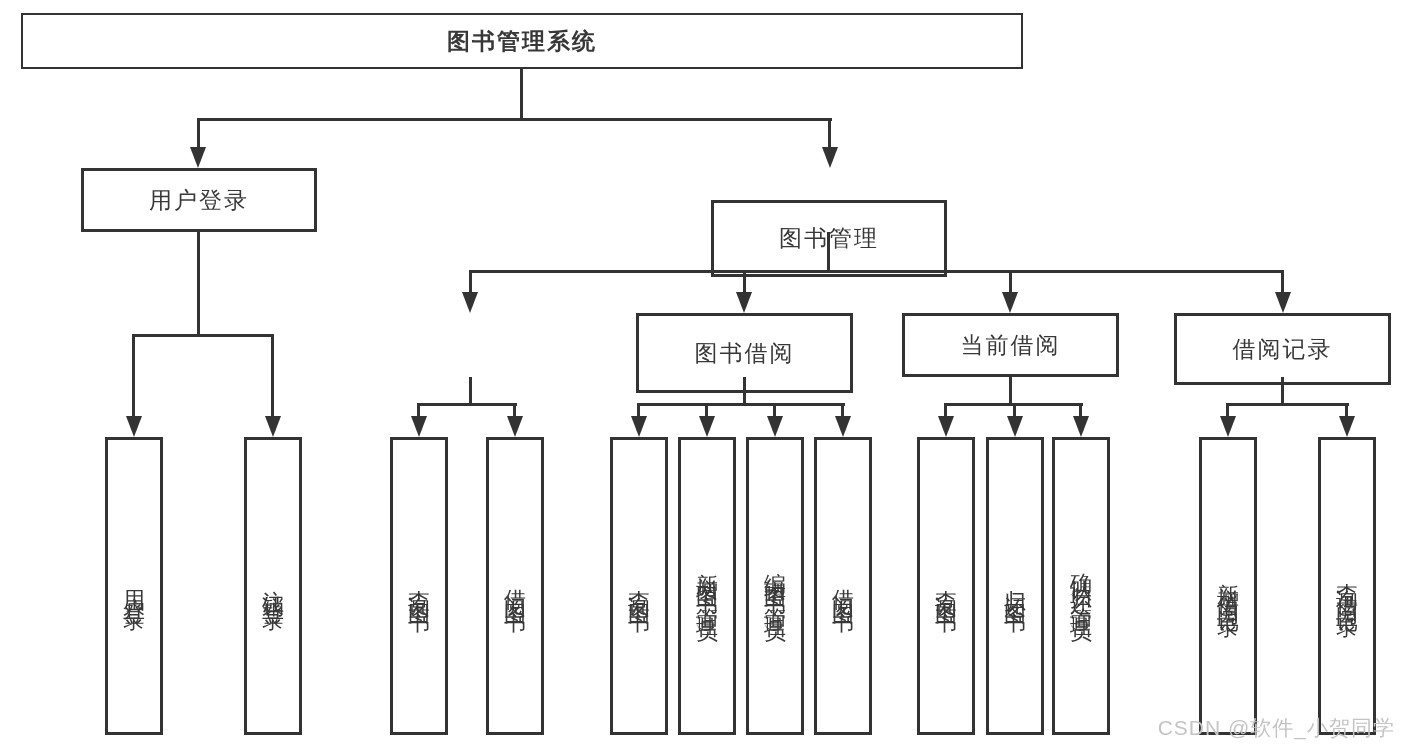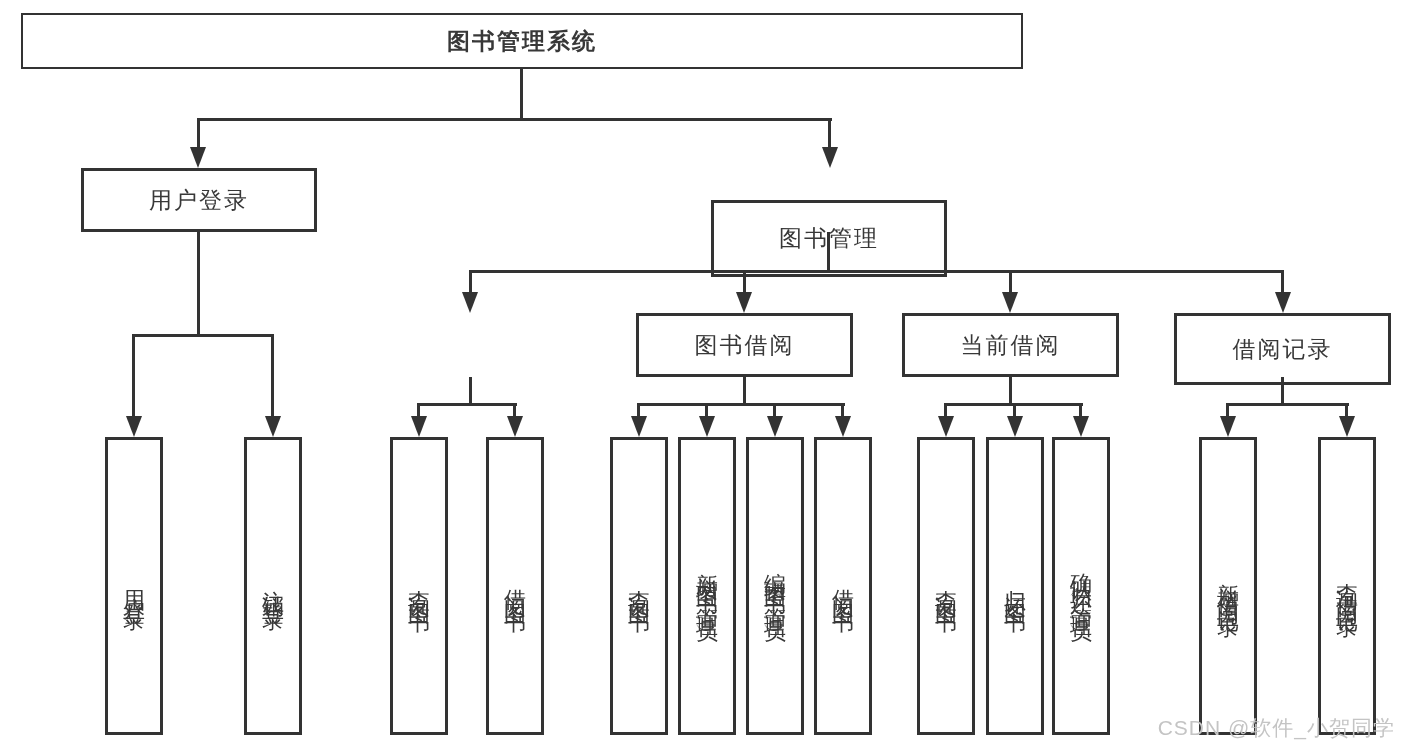--- a/index.html
+++ b/index.html
@@ -60,21 +60,21 @@
 
 <div class="canvas">
 
   <div class="hbox root" style="left:21px;top:13px;width:1002px;height:56px;font-weight:bold;">图书管理系统</div>
 
   <div class="hbox" style="left:81px;top:168px;width:236px;height:64px;">用户登录</div>
 
   <div class="hbox" style="left:711px;top:168px;width:236px;height:77px;margin-top:32px;">图书管理</div>
 
 
-  <div class="hbox" style="left:636px;top:313px;width:217px;height:64px;">图书借阅</div>
+  <div class="hbox" style="left:636px;top:313px;width:217px;height:80px;">图书借阅</div>
 
   <div class="hbox" style="left:902px;top:313px;width:217px;height:64px;">当前借阅</div>
 
   <div class="hbox" style="left:1174px;top:313px;width:217px;height:72px;">借阅记录</div>
 
   <div class="vbox" style="left:105px;">
     <span>用户登录</span>
     </div>
   <div class="vbox" style="left:244px;">
     <span>注销登录</span>

